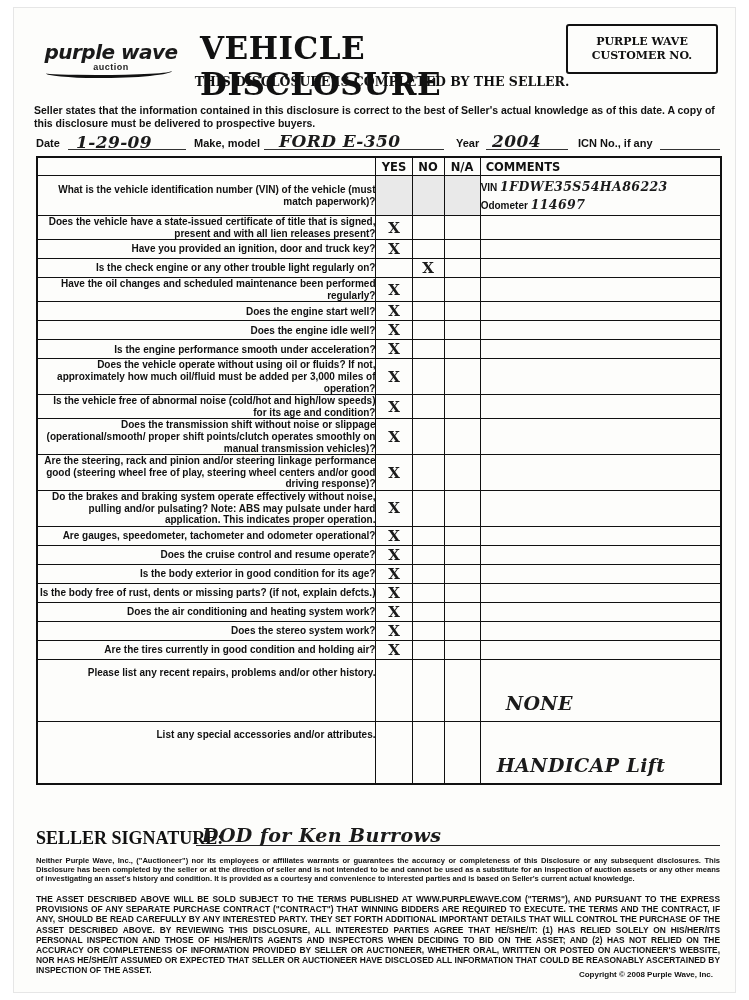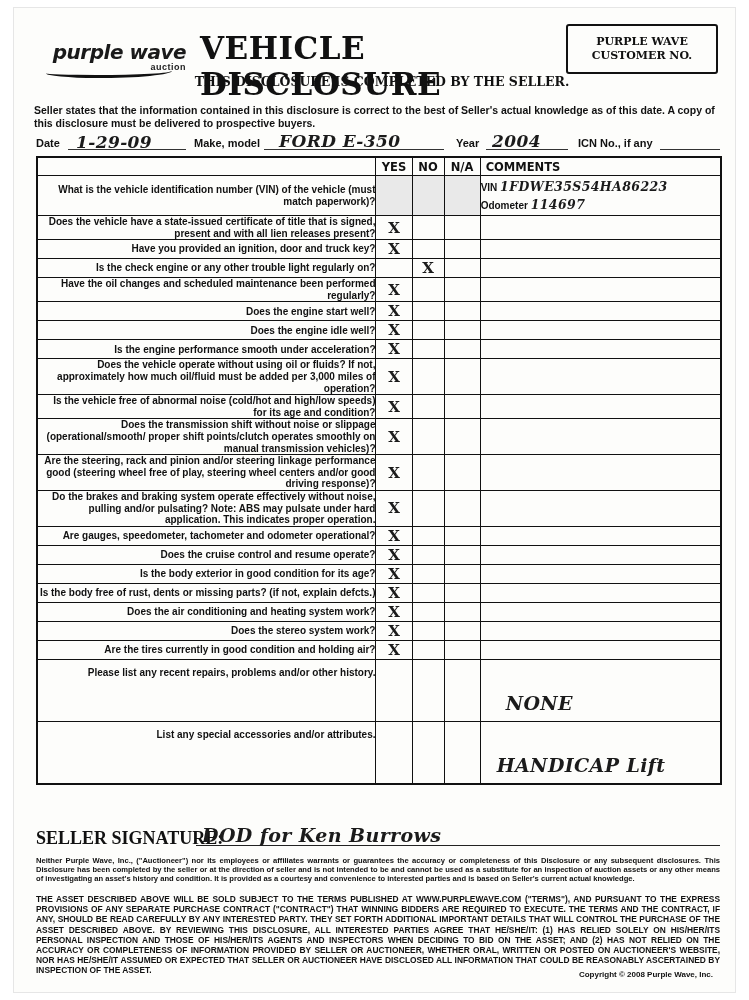--- a/index.html
+++ b/index.html
@@ -32,21 +32,21 @@
     left: 18px;
     top: 14px;
     width: 688px;
     height: 78px;
   }
   .logo {
     position: absolute;
     left: 4px;
     top: 18px;
     width: 150px;
-    text-align: right;
+    text-align: center;
   }
   .logo .pw {
     font-family: "DejaVu Sans", sans-serif;
     font-weight: bold;
     font-style: italic;
     font-size: 20px;
     letter-spacing: -0.5px;
     color: #1a1a1a;
   }
   .logo .auction {

